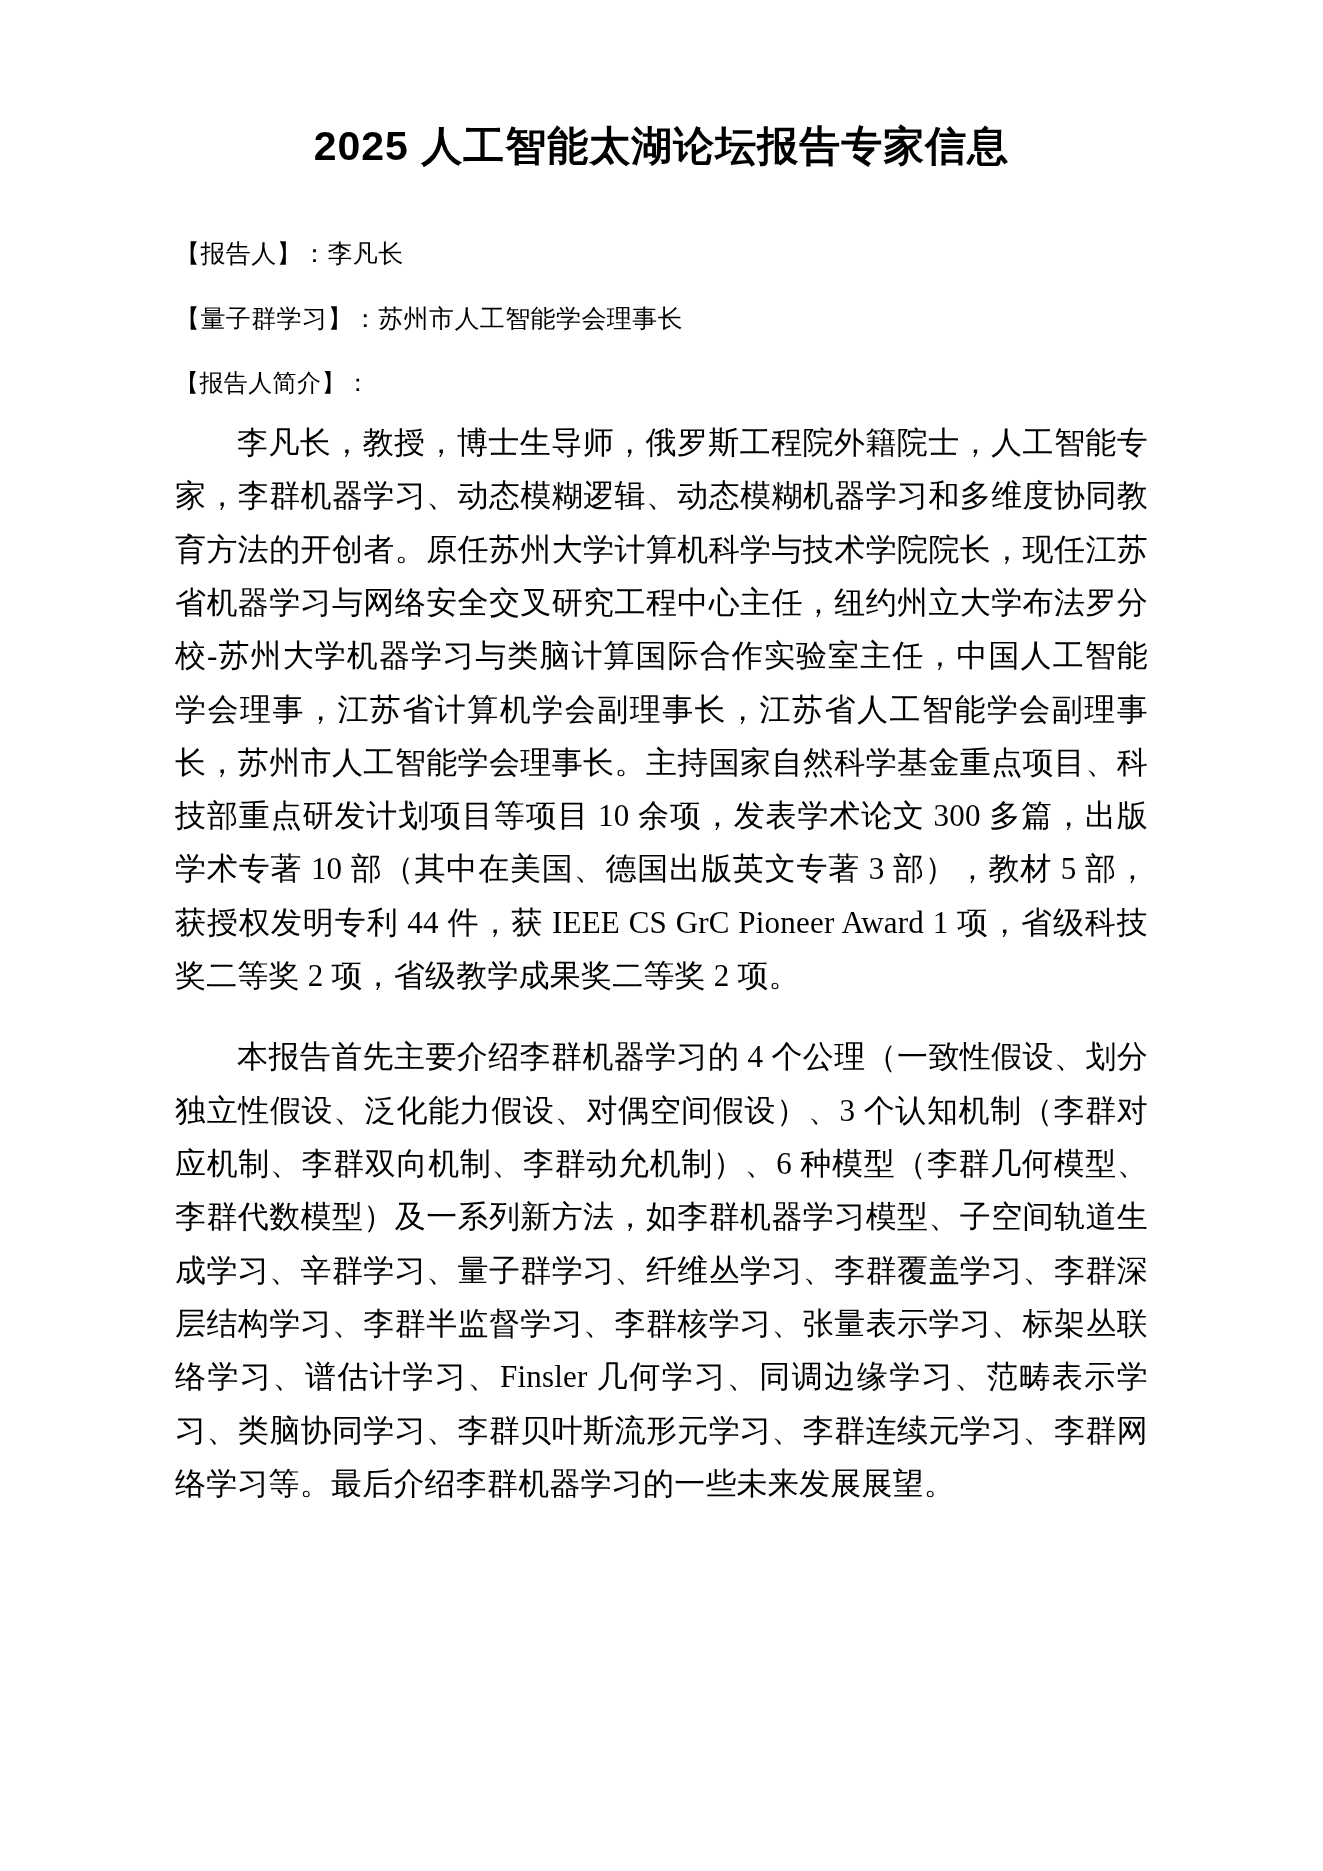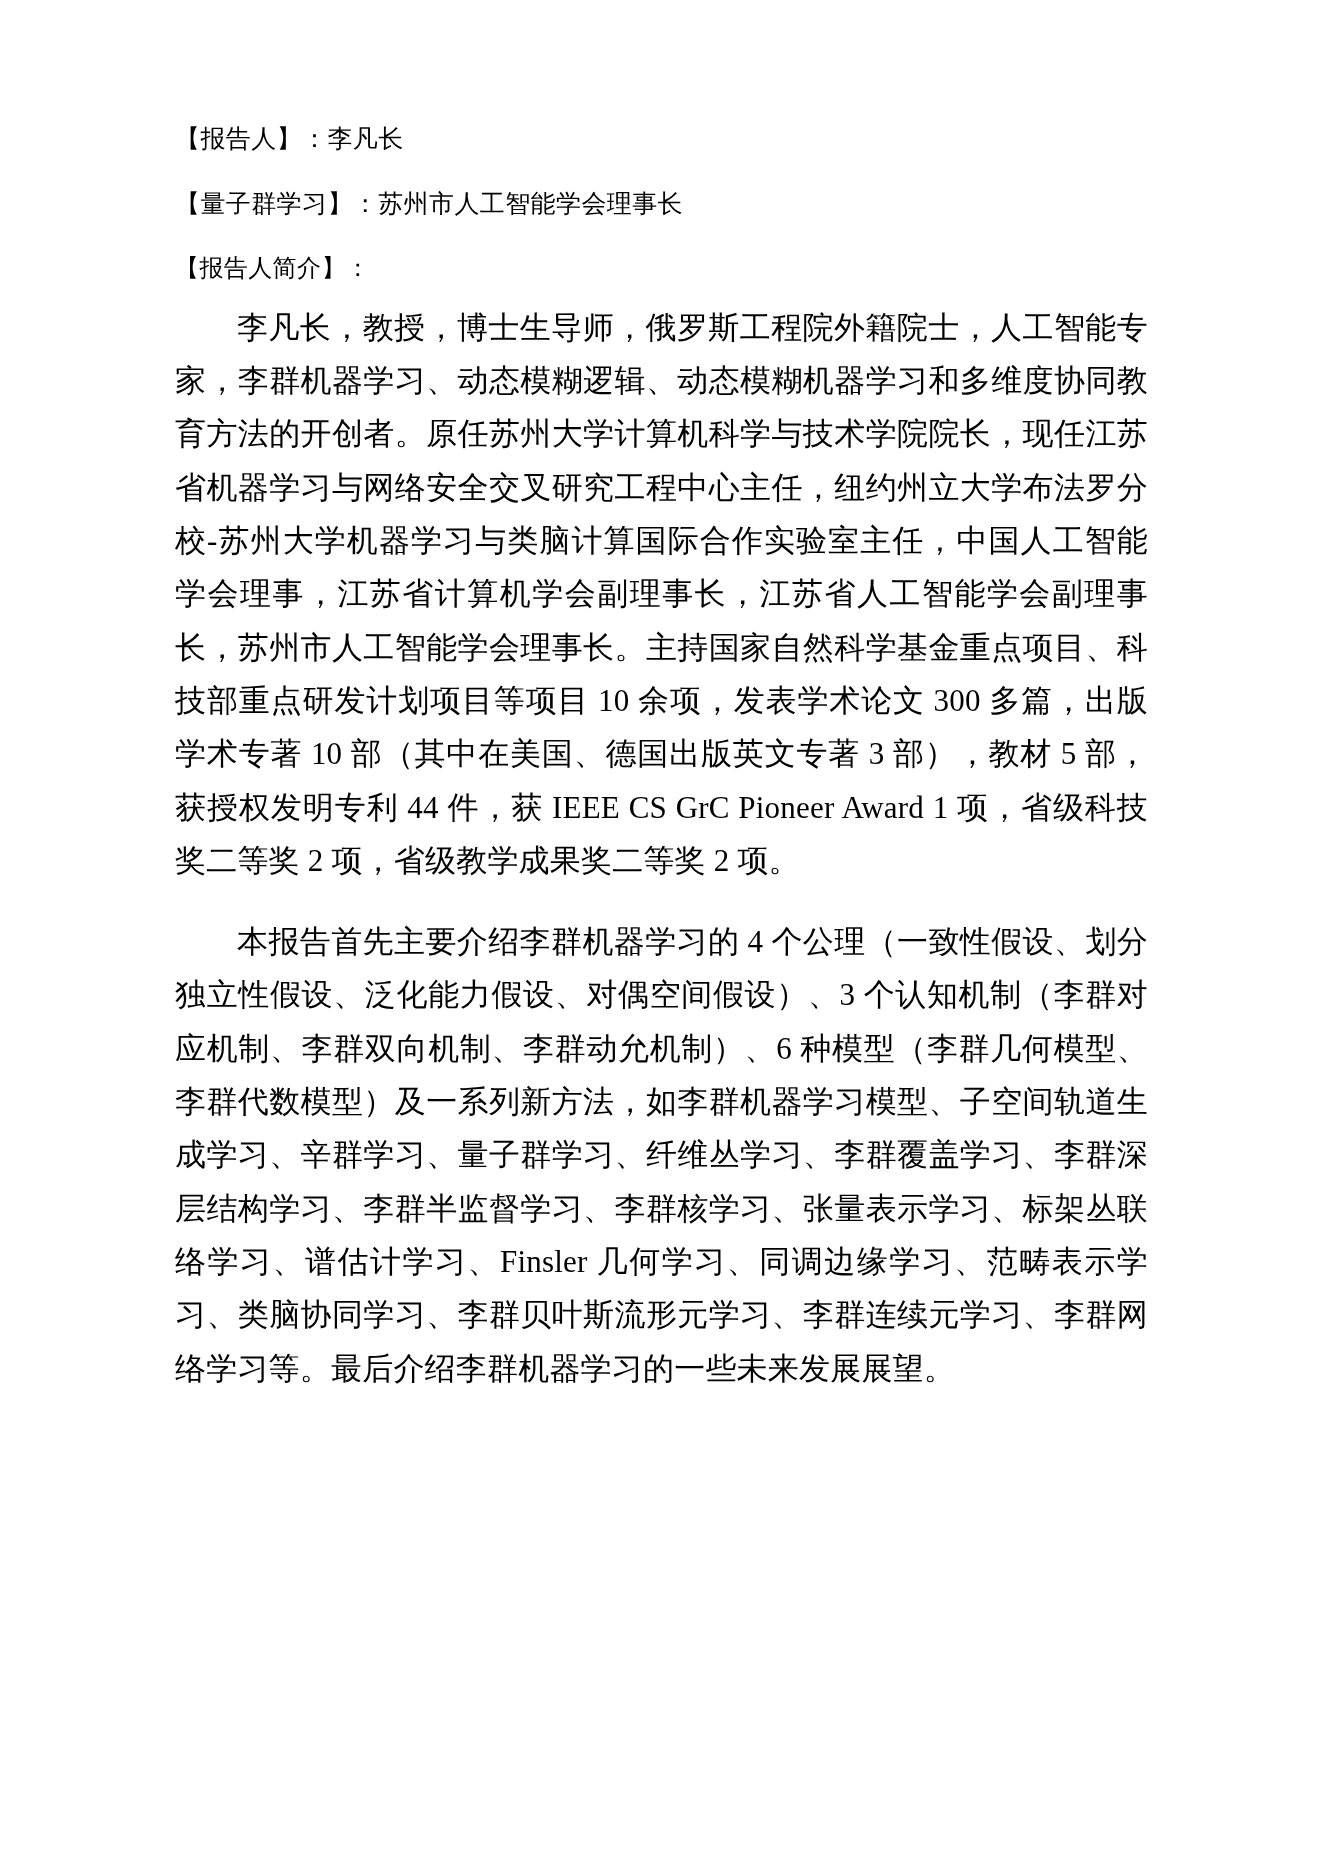--- a/index.html
+++ b/index.html
@@ -60,20 +60,21 @@
   }
   .block-gap {
     height: 8px;
   }
 </style>
 </head>
 <body>
 
 <div class="page">
 
+  <h1 class="doc-title">2025 人工智能太湖论坛报告专家信息</h1>
 
   <p class="field-line">
     <span class="field-label">【报告人】：</span><span class="field-value">李凡长</span>
   </p>
 
   <p class="field-line">
     <span class="field-label">【量子群学习】：</span><span class="field-value">苏州市人工智能学会理事长</span>
   </p>
 
   <p class="section-head">【报告人简介】：</p>

